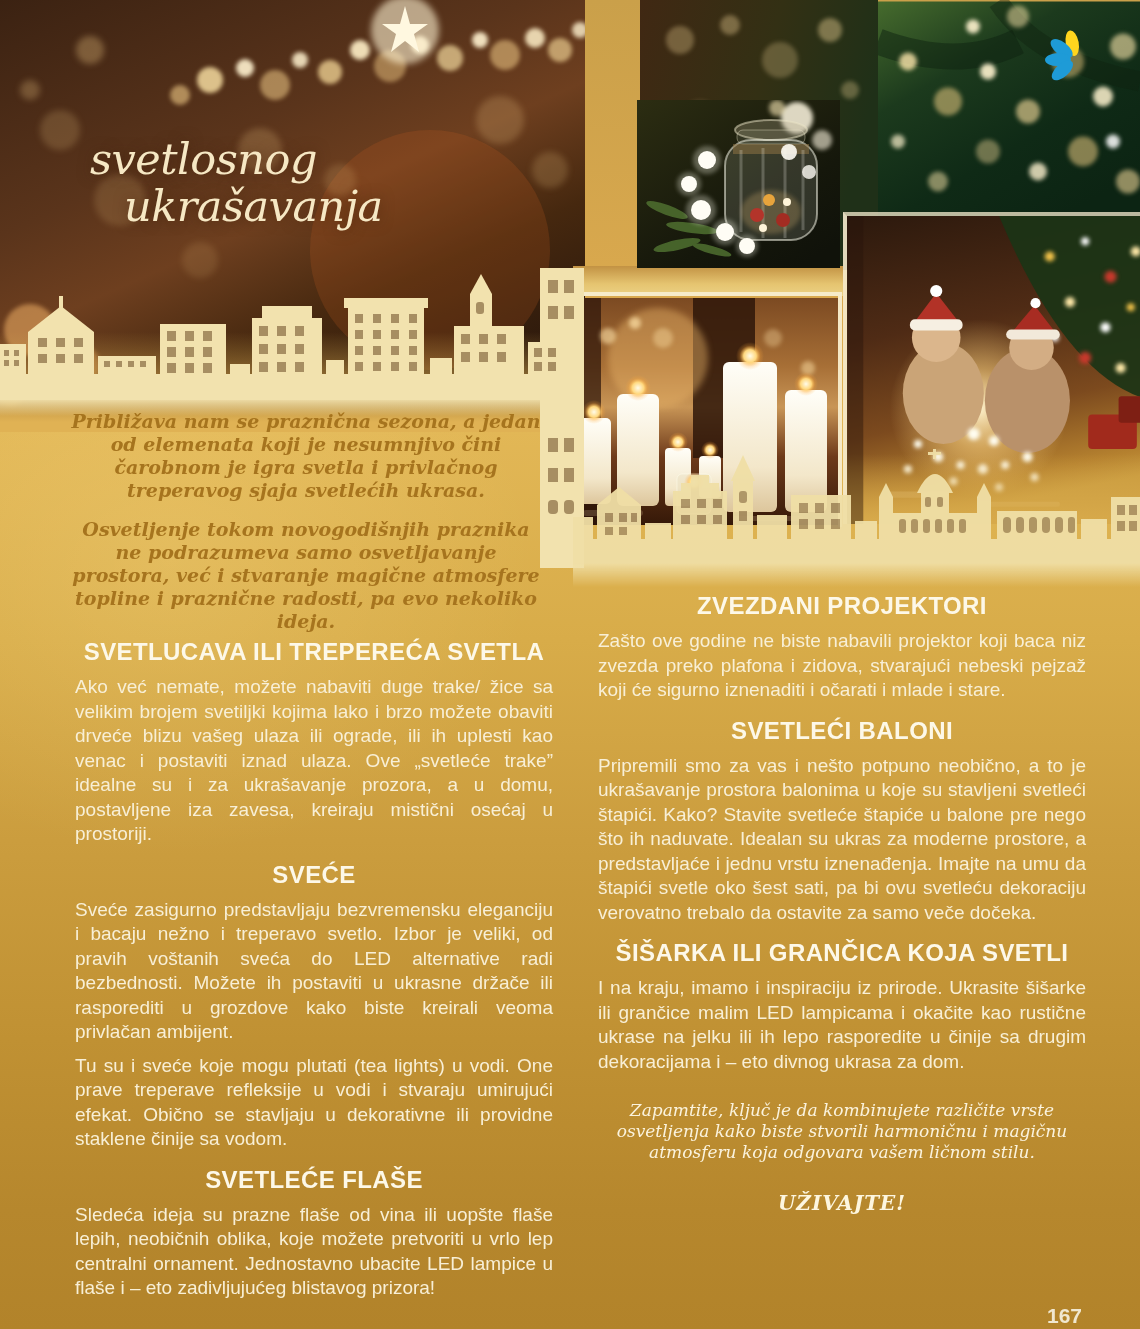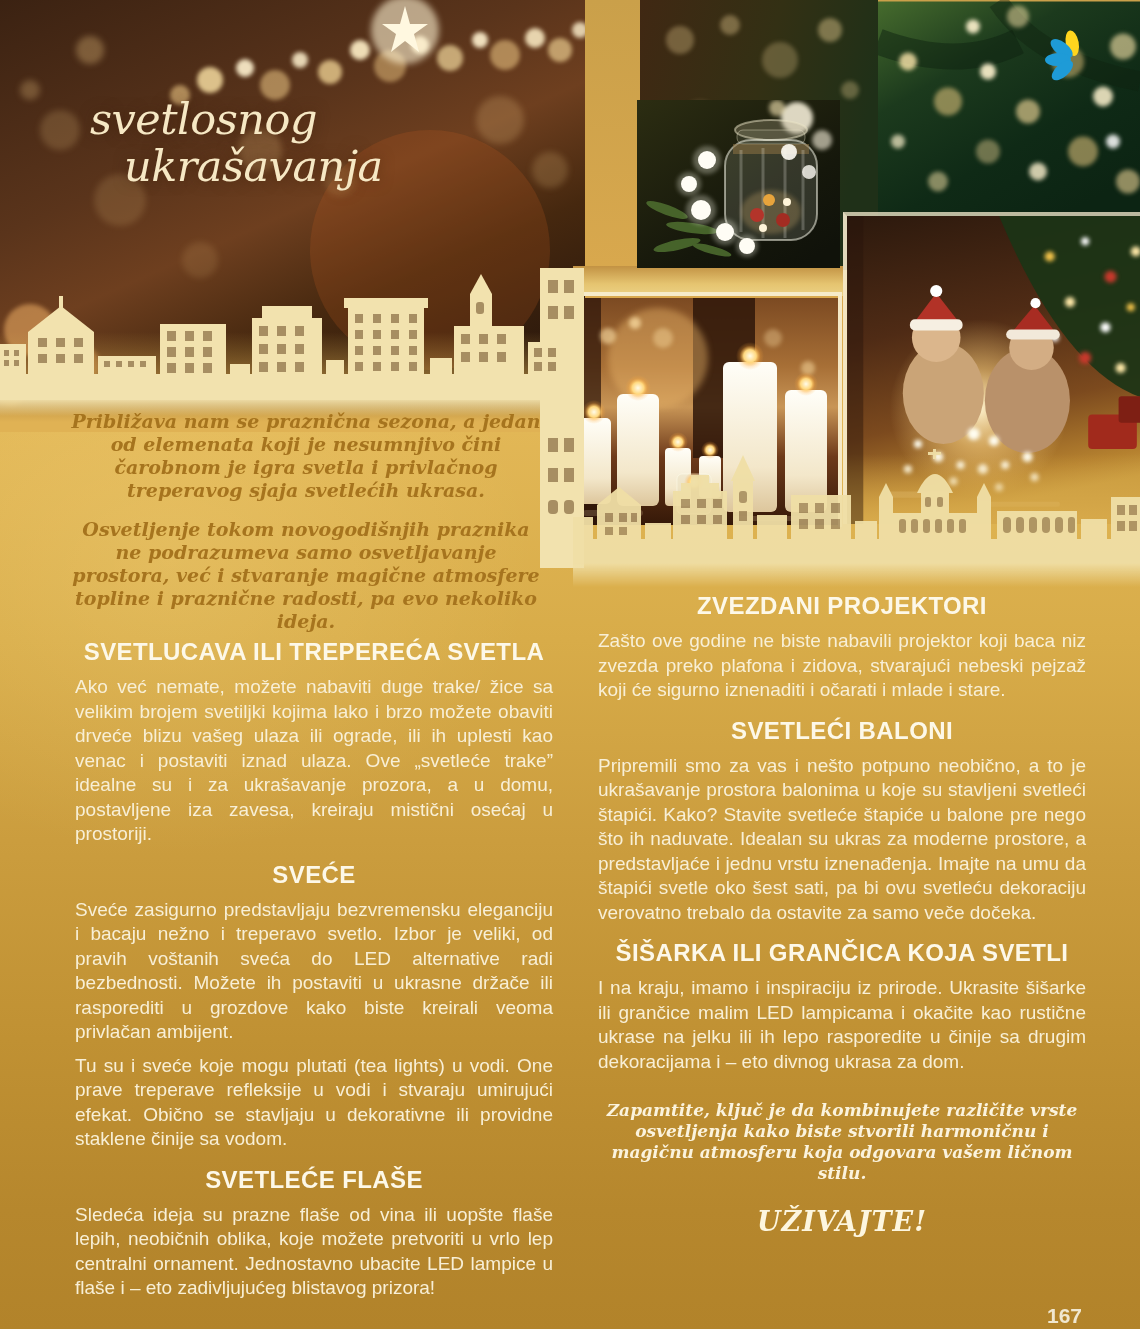--- a/index.html
+++ b/index.html
@@ -19,40 +19,40 @@
   .ph-jar{left:637px;top:100px;width:203px;height:168px;}
   .ph-candles{left:573px;top:292px;width:265px;height:231px;border-top:4px solid rgba(247,236,206,.95);border-right:4px solid rgba(247,236,206,.95);}
   .ph-child{left:843px;top:212px;width:297px;height:308px;border-left:4px solid rgba(247,236,206,.9);border-top:4px solid rgba(247,236,206,.75);}
   .gold-band{left:573px;top:266px;width:270px;height:30px;z-index:0;
     background:linear-gradient(180deg,#c29243 0%,#e5c470 60%,#ecd184 100%);}
   .hero-title{left:88px;top:96px;width:310px;z-index:2;color:#f6e8c4;
     font-family:"DejaVu Serif",serif;font-style:italic;
     text-shadow:0 0 14px rgba(60,30,10,.55);}
   .hero-title .tl{display:block;line-height:47px;letter-spacing:-.5px;}
   .hero-title .tl1{font-size:40px;padding-left:52px;}
-  .hero-title .tl2{font-size:43px;padding-left:2px;}
+  .hero-title .tl2{font-size:43px;padding-left:2px;margin-top:40px;}
   .hero-title .tl3{font-size:43px;padding-left:36px;}
   .logo{left:1045px;top:25px;z-index:2;}
   .skyline{z-index:2;pointer-events:none;}
   .intro{left:58px;top:410px;width:496px;z-index:3;text-align:center;
     font-family:"DejaVu Serif",serif;font-style:italic;font-weight:bold;
     color:#a6741e;font-size:19px;line-height:23px;}
   .intro p{margin:0 12px 16px;}
   .col{position:absolute;z-index:3;}
   .col-left{left:75px;top:638px;width:478px;}
   .col-right{left:598px;top:592px;width:488px;}
   .col h3{margin:14px 0 9px;text-align:center;color:#fdf8e8;font-size:24px;
     font-weight:bold;letter-spacing:.4px;font-family:"Liberation Sans",sans-serif;}
   .col .sec:first-child h3{margin-top:0;}
   .col p.body{margin:0 0 9px;color:#f8efd6;font-size:19px;line-height:24.5px;text-align:justify;}
   .outro{margin-top:26px;text-align:center;font-family:"DejaVu Serif",serif;
     font-style:italic;color:#fbf3dd;font-size:17px;line-height:21px;}
-  .outro p{margin:4px 0 2px;font-weight:bold;}
-  .cheer{margin-top:22px;text-align:center;font-family:"DejaVu Serif",serif;
-    font-style:italic;font-weight:bold;color:#fdf6df;font-size:27px;letter-spacing:1px;}
+  .outro p{margin:4px 0 2px;}
+  .cheer{margin-top:28px;text-align:center;font-family:"DejaVu Serif",serif;
+    font-style:italic;font-weight:bold;color:#fdf6df;font-size:20px;letter-spacing:1px;}
   .page-number{position:absolute;right:58px;top:1304px;z-index:3;color:#f0e7cf;font-size:21px;font-weight:bold;}
 </style>
 </head>
 <body>
 
 <div class="page">
 
   <svg class="abs z0" style="left:0;top:0" width="585" height="432" viewBox="0 0 585 432">
     <defs>
       <linearGradient id="aGrad" x1="0" y1="0" x2="0.6" y2="1">

